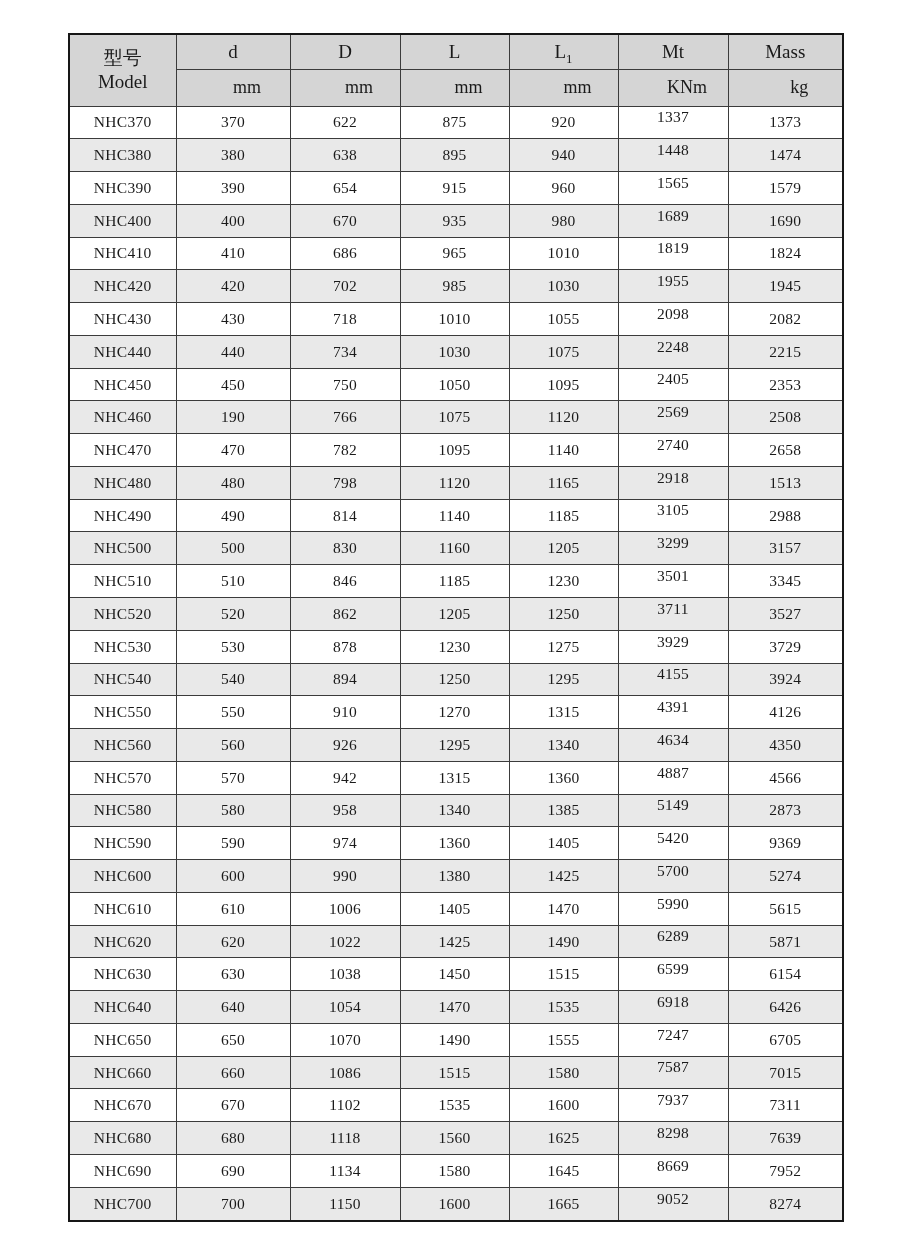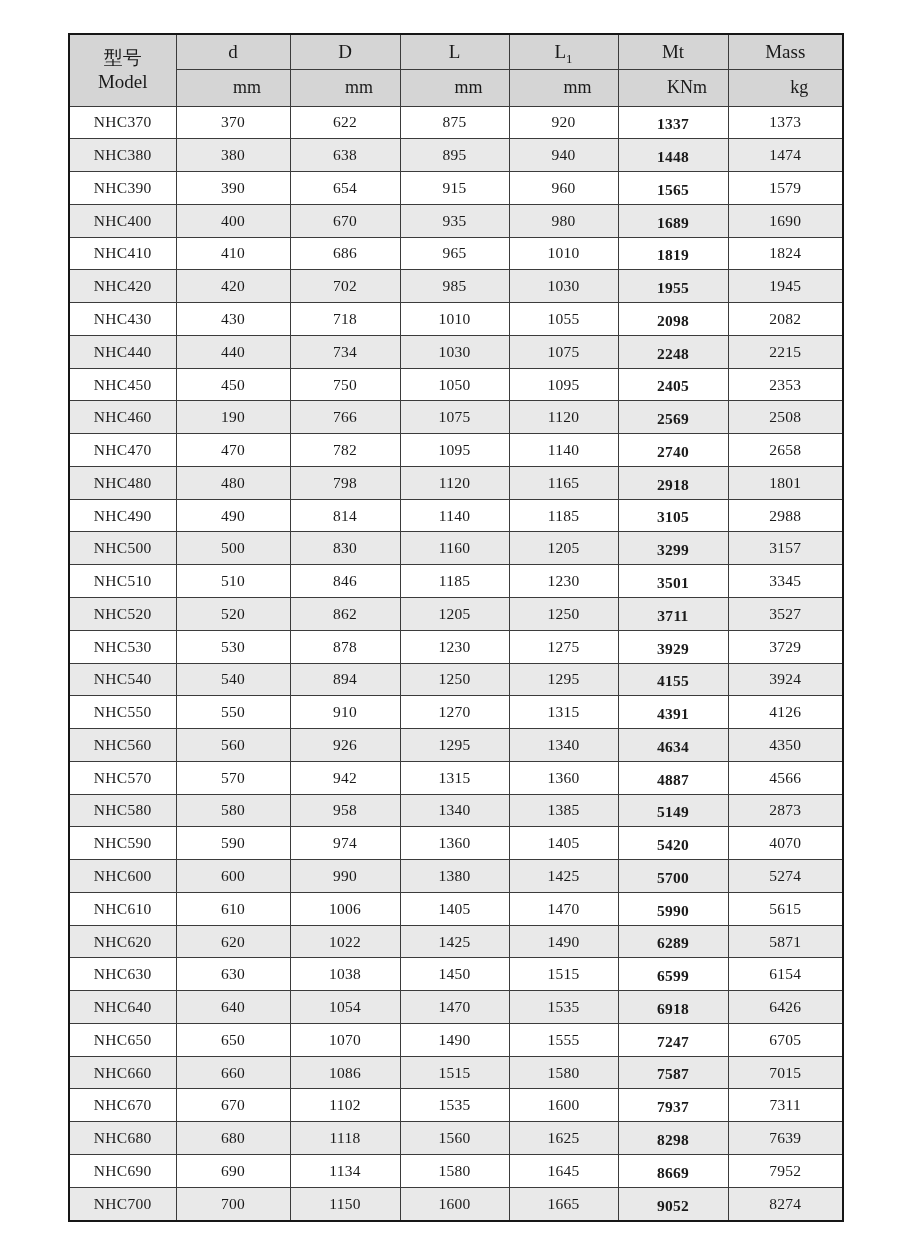--- a/index.html
+++ b/index.html
@@ -29,21 +29,21 @@
   }
   thead tr.sym th { height: 35px; font-size: 19px; }
   thead tr.unit th { height: 37px; font-size: 18px; padding-left: 28px; }
   th.model-h { font-size: 18px; line-height: 1.3; }
   th.model-h div { line-height: 1.3; }
   sub { font-size: 68%; line-height: 0; }
 
   tbody td { font-size: 15.5px; background: var(--row-bg, #ffffff); letter-spacing: 0.3px; }
   tbody tr:nth-child(even) td { background: var(--stripe-bg, #e9e9e9); }
   
-  tbody td:nth-child(6) { vertical-align: bottom; padding-bottom: 5px; font-weight: bold; }
+  tbody td:nth-child(6) { vertical-align: bottom; padding-bottom: 12px; }
 </style>
 </head>
 <body>
 
 <div class="sheet">
   <table class="spec">
     <colgroup>
       <col style="width:107px">
       <col style="width:114px">
       <col style="width:110px">
@@ -174,21 +174,21 @@
           <td>2740</td>
           <td>2658</td>
         </tr>
         <tr>
           <td>NHC480</td>
           <td>480</td>
           <td>798</td>
           <td>1120</td>
           <td>1165</td>
           <td>2918</td>
-          <td>1801</td>
+          <td>1513</td>
         </tr>
         <tr>
           <td>NHC490</td>
           <td>490</td>
           <td>814</td>
           <td>1140</td>
           <td>1185</td>
           <td>3105</td>
           <td>2988</td>
         </tr>
@@ -273,21 +273,21 @@
           <td>5149</td>
           <td>2873</td>
         </tr>
         <tr>
           <td>NHC590</td>
           <td>590</td>
           <td>974</td>
           <td>1360</td>
           <td>1405</td>
           <td>5420</td>
-          <td>4070</td>
+          <td>9369</td>
         </tr>
         <tr>
           <td>NHC600</td>
           <td>600</td>
           <td>990</td>
           <td>1380</td>
           <td>1425</td>
           <td>5700</td>
           <td>5274</td>
         </tr>

